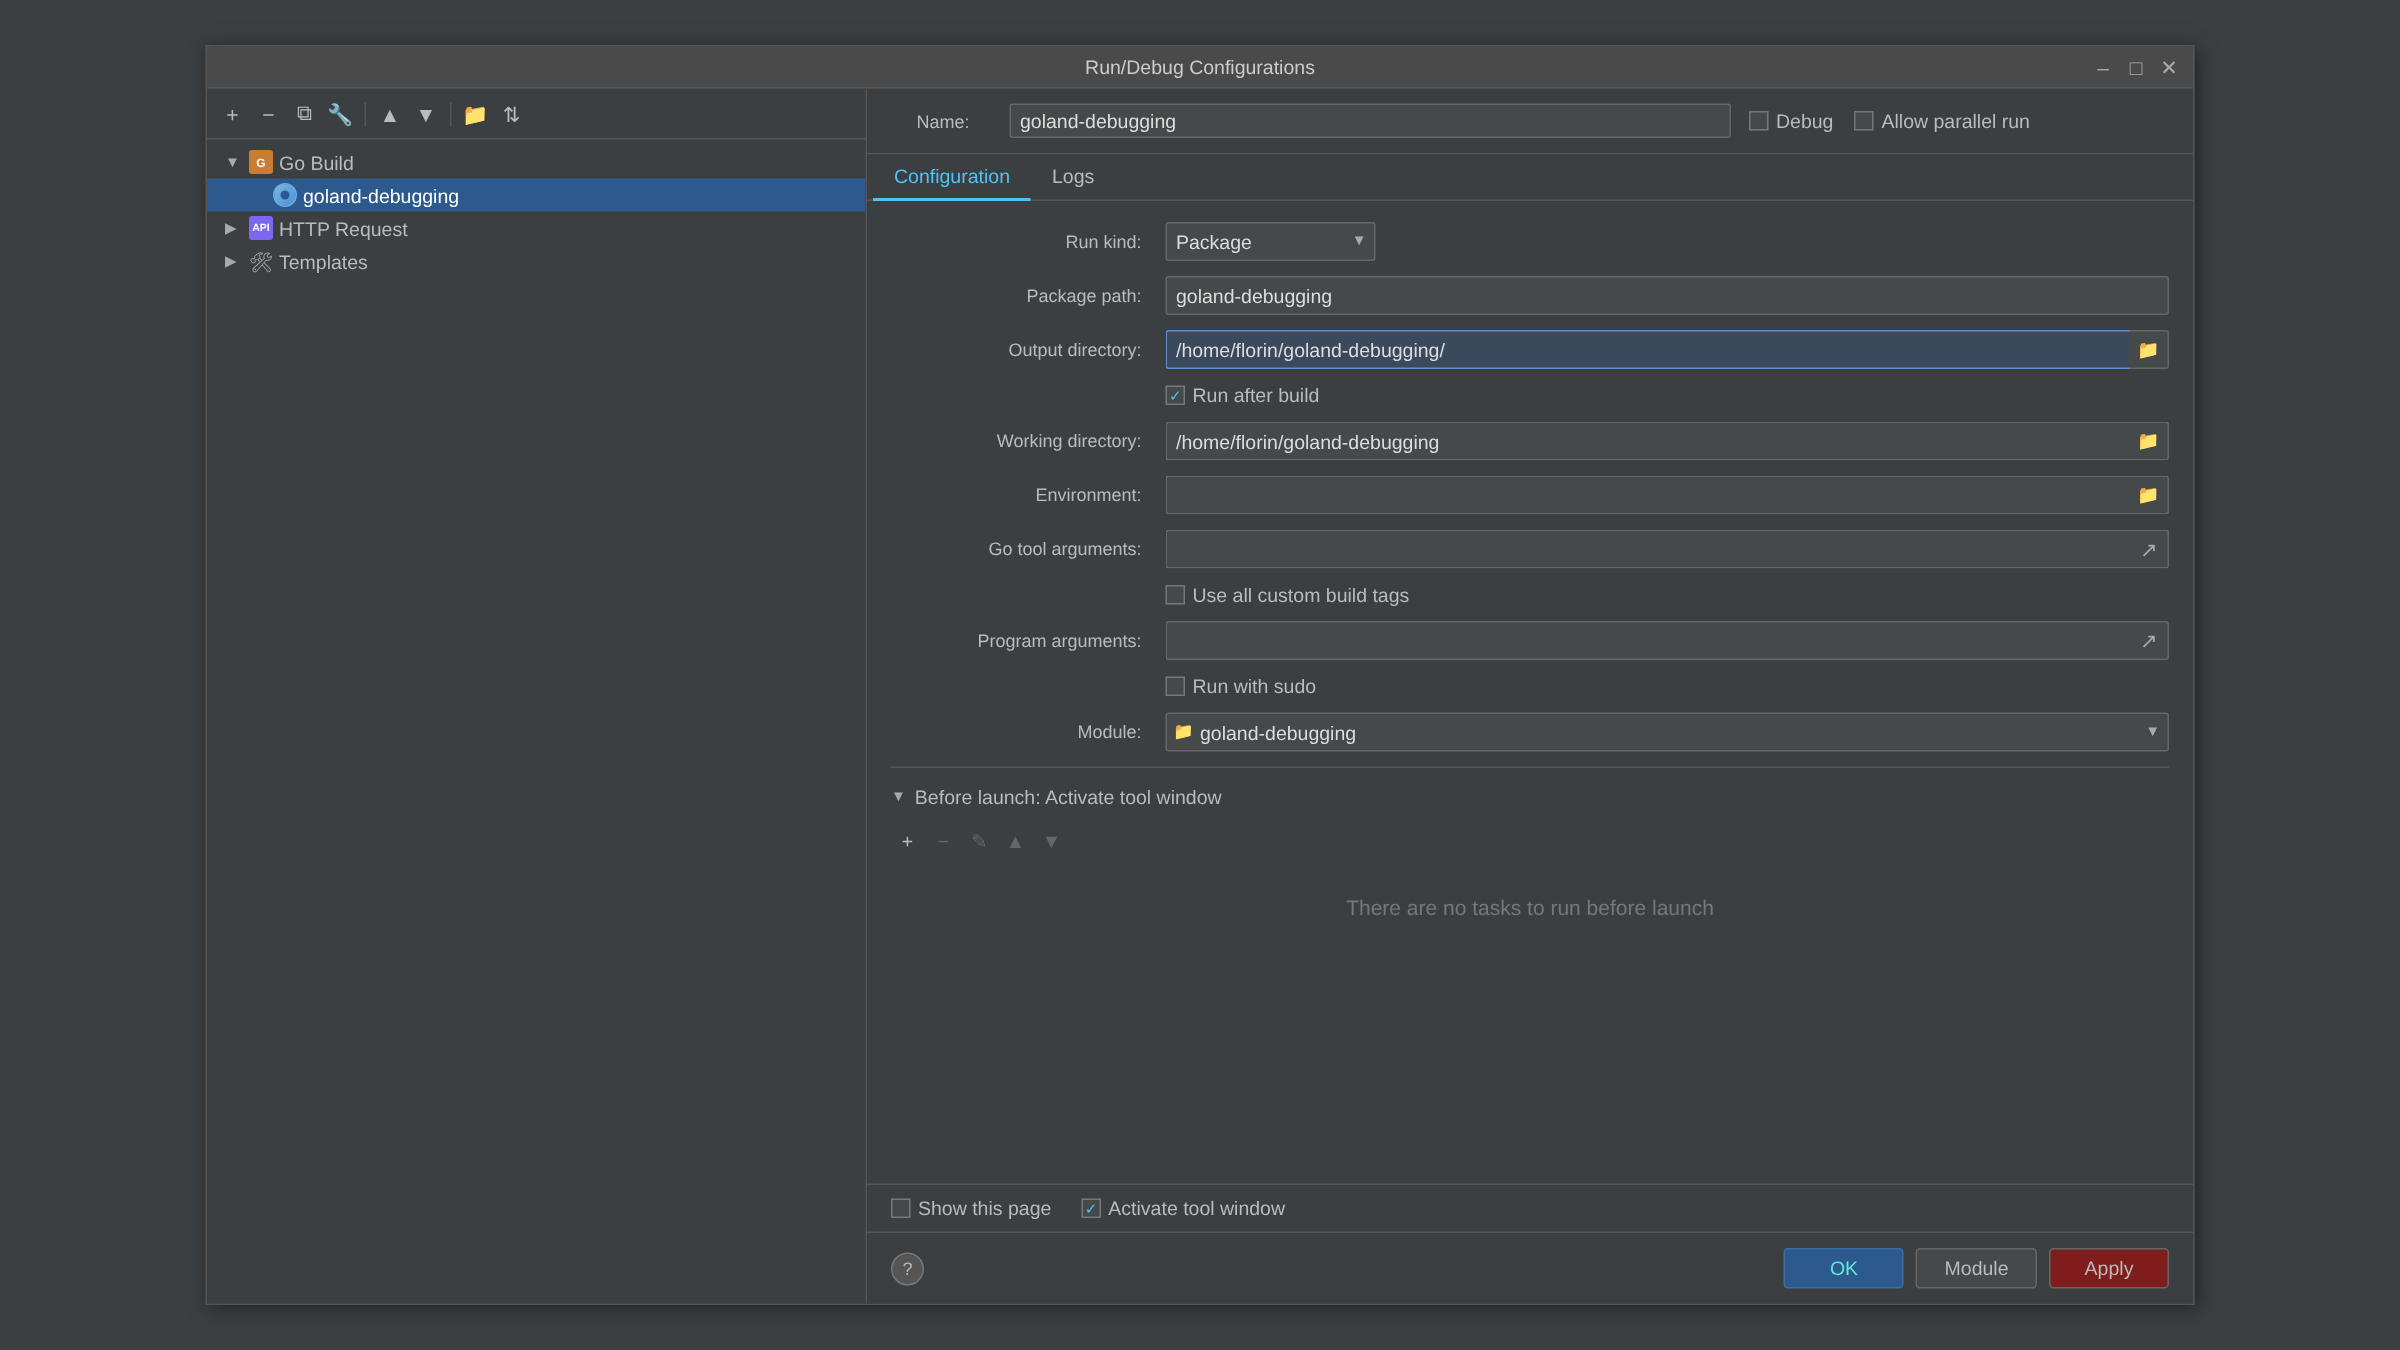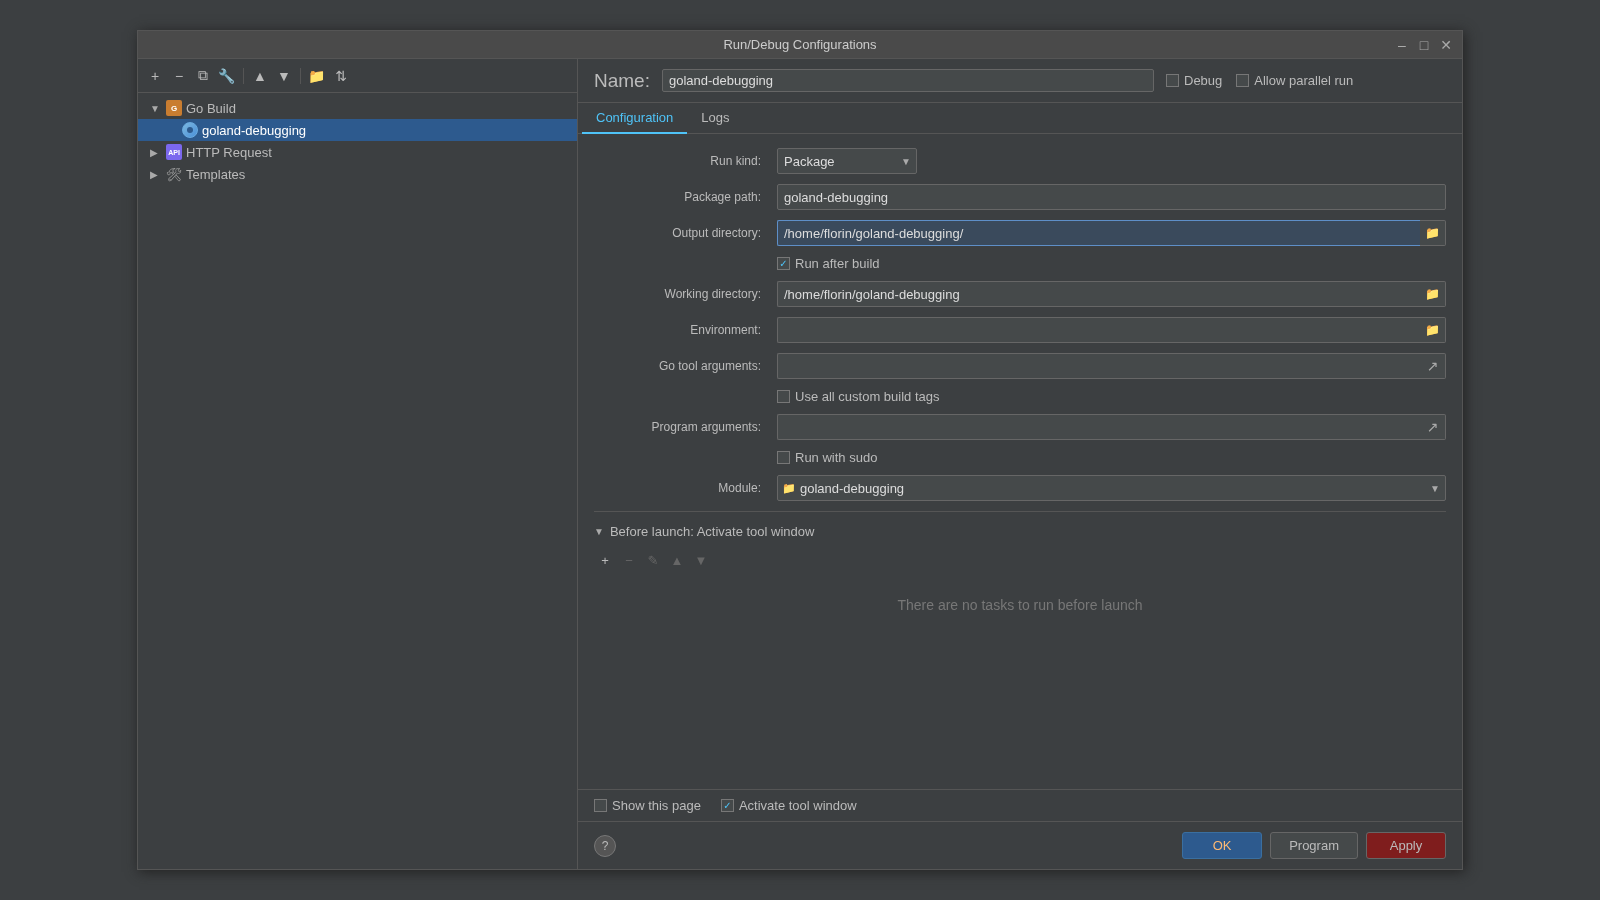--- a/index.html
+++ b/index.html
@@ -192,22 +192,23 @@
     .name-row {
       display: flex;
       align-items: center;
       padding: 10px 16px;
       gap: 12px;
       border-bottom: 1px solid #555;
       flex-shrink: 0;
     }
     .name-label {
       color: #bbb;
-      font-size: 19px;
+      font-size: 12px;
       min-width: 50px;
+      margin-left: 17px;
     }
     .name-input {
       flex: 1;
       background: #45494a;
       border: 1px solid #666;
       color: #ddd;
       padding: 3px 6px;
       font-size: 13px;
       border-radius: 2px;
       outline: none;
@@ -432,21 +433,21 @@
     .btn {
       padding: 5px 18px;
       border-radius: 3px;
       border: none;
       font-size: 13px;
       cursor: pointer;
       min-width: 80px;
     }
     .btn-primary {
       background: #2d5a8e;
-      color: #fdba74;
+      color: #5eead4;
       border: 1px solid #3a6fa0;
     }
     .btn-default {
       background: #45494a;
       color: #bbb;
       border: 1px solid #666;
     }
     .btn-apply {
       background: #7f1d1d;
       color: #bbb;
@@ -749,18 +750,18 @@
           <div class="cb checked"></div>
           <span>Activate tool window</span>
         </label>
       </div>
 
       <div class="bottom-bar">
         <button class="help-btn">
           <span>?</span>
         </button>
         <button class="btn btn-primary">OK</button>
-        <button class="btn btn-default">Program</button>
+        <button class="btn btn-default">Module</button>
         <button class="btn btn-apply">Apply</button>
       </div>
     </div>
   </div>
 </div>
 
 </body></html>

